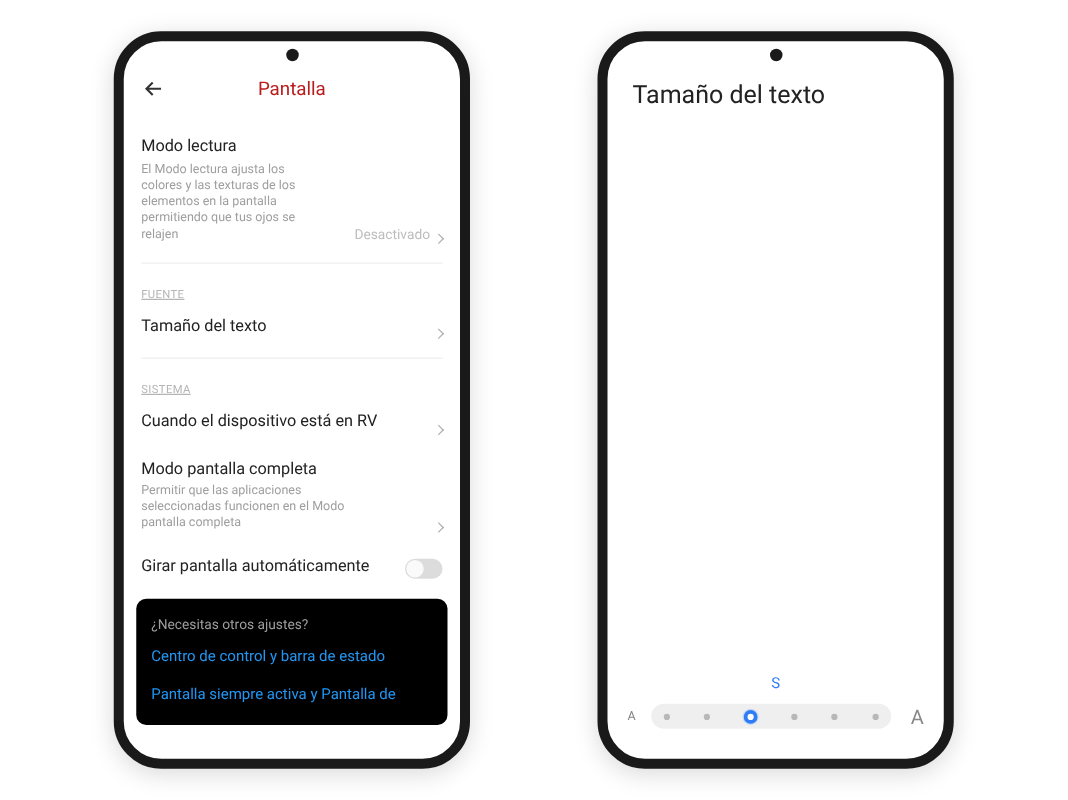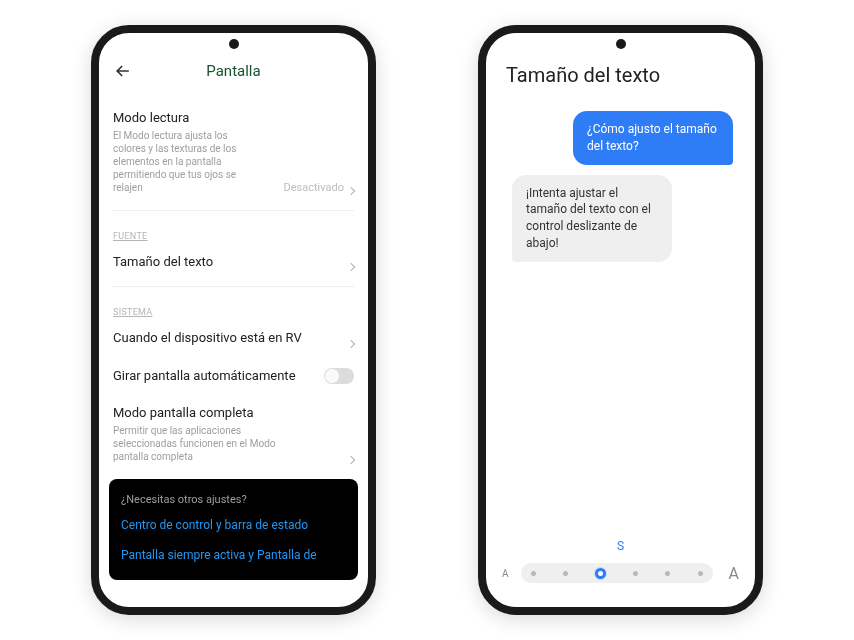--- a/index.html
+++ b/index.html
@@ -52,21 +52,21 @@
   }
   .back-arrow {
     width: 20px; height: 20px;
     cursor: pointer;
     color: #333;
   }
   .header-title {
     flex: 1;
     text-align: center;
     font-size: 15px;
-    color: #14532d;
+    color: #b91c1c;
     margin-left: -20px;
   }
 
   .setting-row {
     display: flex;
     align-items: flex-end;
     padding: 10px 0;
   }
   .setting-text { flex: 1; }
   .setting-title {
@@ -260,50 +260,46 @@
 
     <div class="setting-row">
       <div class="setting-text">
         <div class="setting-title">Cuando el dispositivo está en RV</div>
       </div>
       <div class="chevron"></div>
     </div>
 
     <div class="setting-row">
       <div class="setting-text">
-        <div class="setting-title">Girar pantalla automáticamente</div>
-      </div>
-      <div class="toggle"></div>
-    </div>
-
-    <div class="setting-row">
-      <div class="setting-text">
         <div class="setting-title">Modo pantalla completa</div>
         <div class="setting-desc">Permitir que las aplicaciones seleccionadas funcionen en el Modo pantalla completa</div>
       </div>
       <div class="chevron"></div>
+    </div>
+
+    <div class="setting-row">
+      <div class="setting-text">
+        <div class="setting-title">Girar pantalla automáticamente</div>
+      </div>
+      <div class="toggle"></div>
     </div>
 
     <div class="footer-panel">
       <div class="footer-label">¿Necesitas otros ajustes?</div>
       <div class="footer-link">Centro de control y barra de estado</div>
       <div class="footer-link">Pantalla siempre activa y Pantalla de</div>
     </div>
   </div>
 </div>
 
 <div class="phone">
 
   <div class="screen2">
     <div class="big-title">Tamaño del texto</div>
 
-    <div class="chat-area">
-      <div class="chat-bubble blue">¿Cómo ajusto el tamaño del texto?</div>
-      <div class="chat-bubble grey">¡Intenta ajustar el tamaño del texto con el control deslizante de abajo!</div>
-    </div>
 
     <div class="slider-area">
       <div class="slider-label">S</div>
       <div class="slider-track">
         <span class="slider-a small">A</span>
         <div class="slider-bar">
           <div class="slider-dot"></div>
           <div class="slider-dot"></div>
           <div class="slider-dot active"></div>
           <div class="slider-dot"></div>

